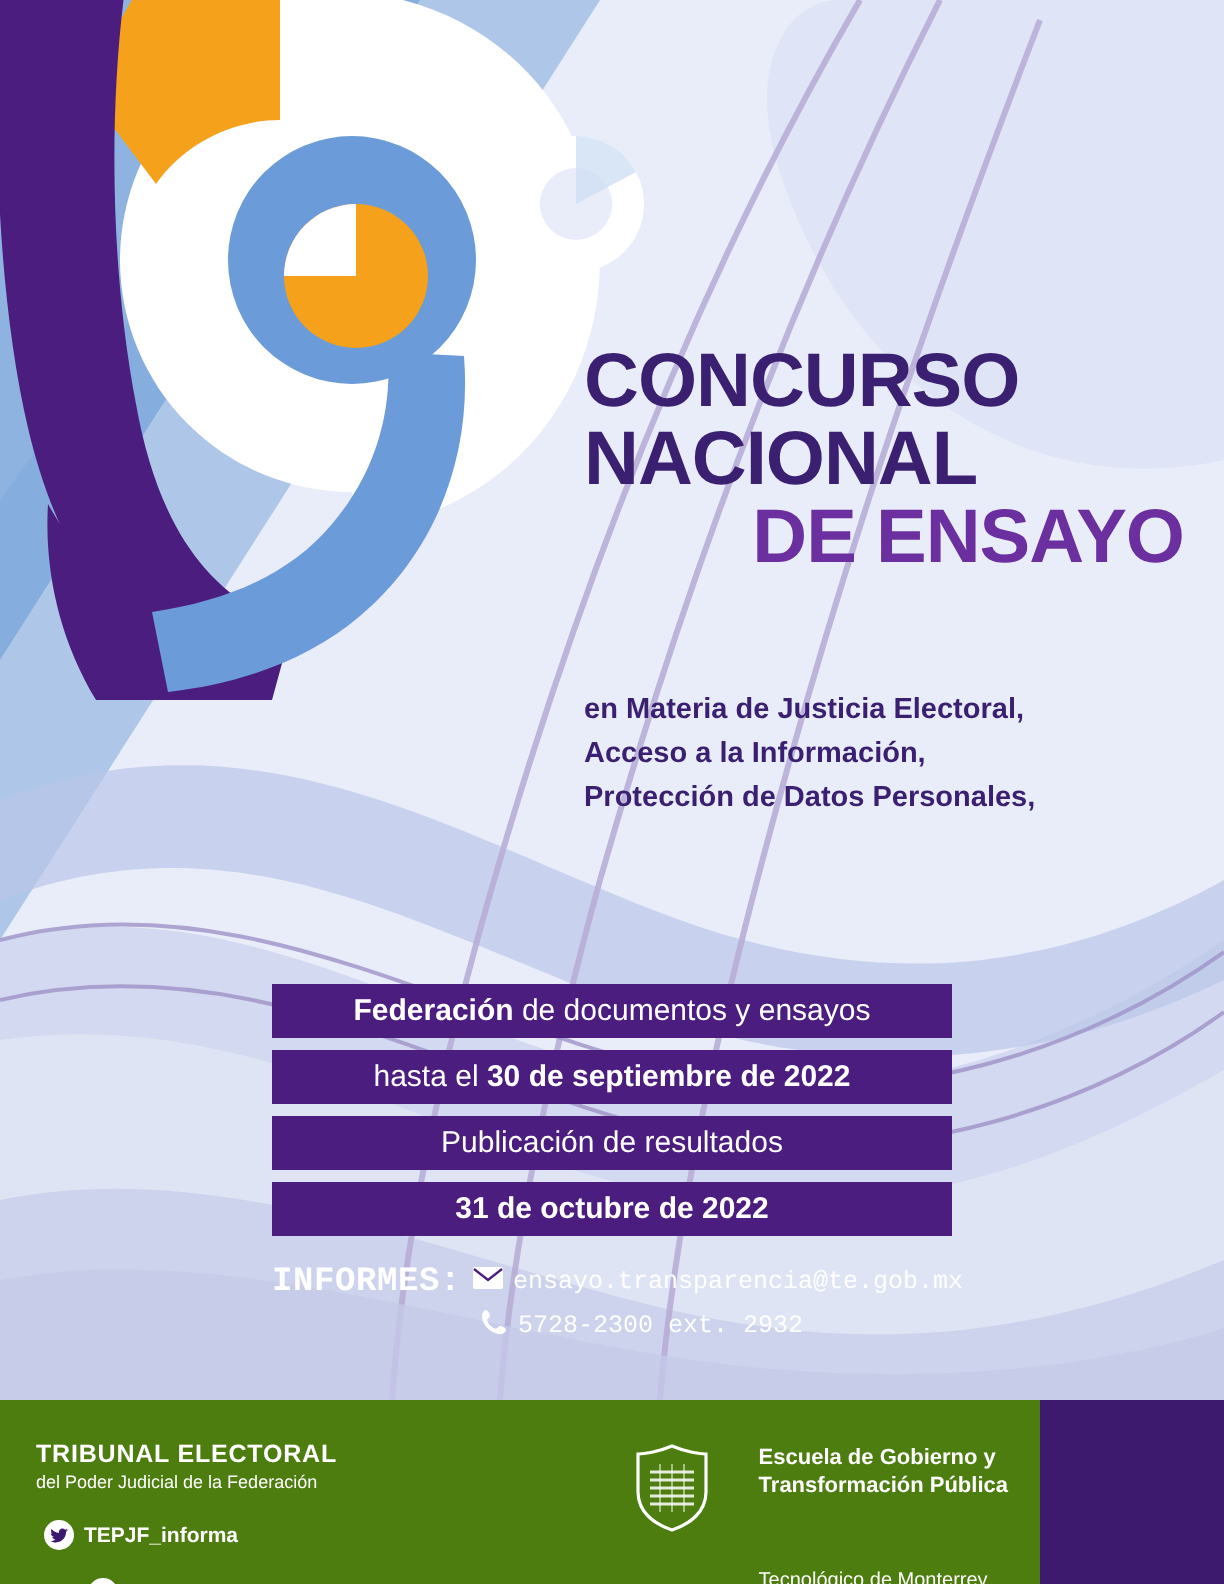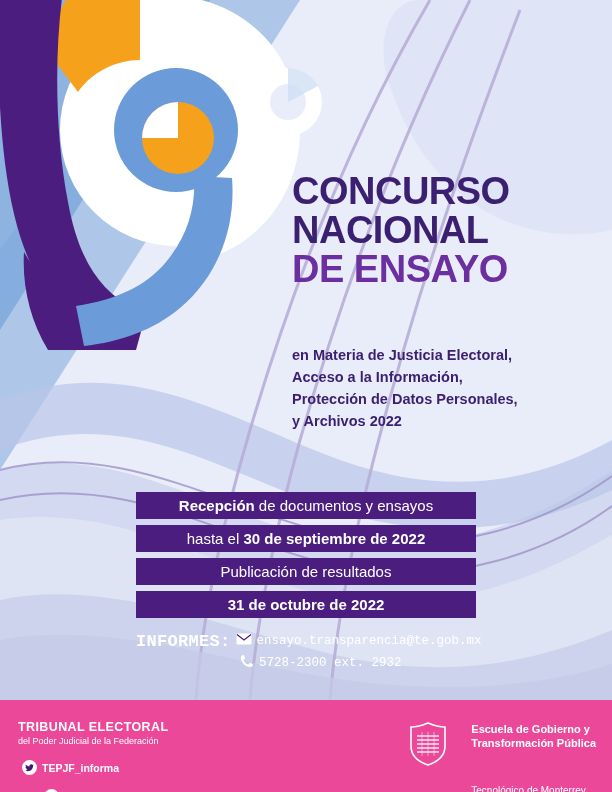--- a/index.html
+++ b/index.html
@@ -46,20 +46,21 @@
   .title-line {
     font-weight: bold;
     font-size: 38px;
     line-height: 39px;
     letter-spacing: -0.5px;
     color: #3b1f70;
     white-space: nowrap;
   }
   .title-line.accent {
     color: #6b2fa0;
+    text-align: right;
   }
 
   
   .subtitle {
     position: absolute;
     left: 292px;
     top: 344px;
     width: 308px;
     color: #3b1f70;
     font-weight: bold;
@@ -114,23 +115,23 @@
   }
   .informes-row.second {
     padding-left: 104px;
   }
 
   
   .footer {
     position: absolute;
     left: 0;
     bottom: 0;
-    width: 612px;
+    width: 520px;
     height: 92px;
-    background: #ec4899;
+    background: #4d7c0f;
   }
   .footer-left {
     position: absolute;
     left: 18px;
     top: 20px;
     color: #ffffff;
   }
   .footer-title {
     font-weight: bold;
     font-size: 12.5px;
@@ -263,26 +264,25 @@
   <div class="title-block">
     <div class="title-line">CONCURSO</div>
     <div class="title-line">NACIONAL</div>
     <div class="title-line accent">DE ENSAYO</div>
   </div>
 
   <div class="subtitle">
     <div>en Materia de Justicia Electoral,</div>
     <div>Acceso a la Información,</div>
     <div>Protección de Datos Personales,</div>
-    <div>y Archivos 2022</div>
   </div>
 
   <div class="bars">
     <div class="bar">
-      <b>Recepción</b><span> de documentos y ensayos</span>
+      <b>Federación</b><span> de documentos y ensayos</span>
     </div>
     <div class="bar">
       <span>hasta el </span><b>30 de septiembre de 2022</b>
     </div>
     <div class="bar">
       <span>Publicación de resultados</span>
     </div>
     <div class="bar">
       <b>31 de octubre de 2022</b>
     </div>

